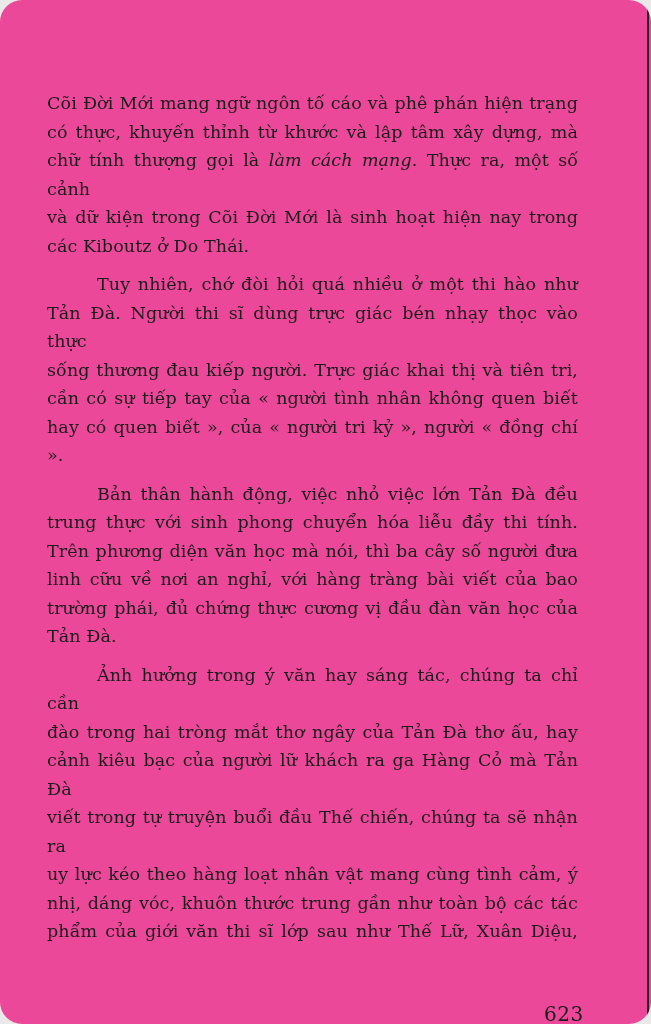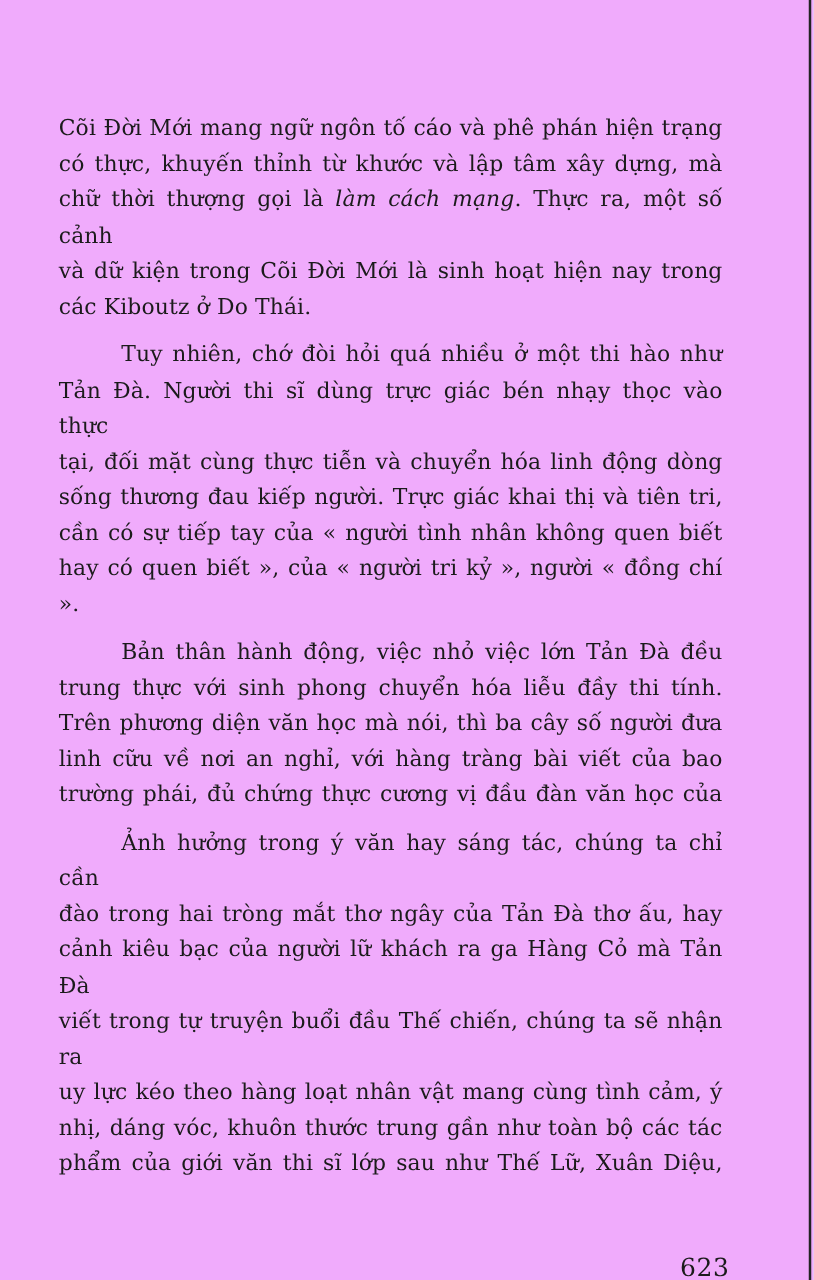--- a/index.html
+++ b/index.html
@@ -4,24 +4,25 @@
 <style>
   html, body {
     margin: 0;
     padding: 0;
     background: #e9e9e9;
   }
   .page {
     position: relative;
     width: 651px;
     height: 1024px;
-    background: #f0abfc;
+    background: #ec4899;
     overflow: hidden;
     font-family: "DejaVu Serif", "Liberation Serif", serif;
     color: #1b1b1b;
+    border-radius: 22px;
   }
   .text-block {
     position: absolute;
     left: 47px;
     top: 89px;
     width: 531px;
     font-size: 17.5px;
     line-height: 28.5px;
     letter-spacing: 0.1px;
   }
@@ -52,38 +53,38 @@
   }
 </style>
 </head>
 <body>
 
 <div class="page">
   <div class="text-block">
       <div class="para">
         <div class="line"><span>Cõi Đời Mới mang ngữ ngôn tố cáo và phê phán hiện trạng</span></div>
         <div class="line"><span>có thực, khuyến thỉnh từ khước và lập tâm xây dựng, mà</span></div>
-        <div class="line"><span>chữ thời thượng gọi là </span><span class="it">làm cách mạng</span><span>. Thực ra, một số cảnh</span></div>
+        <div class="line"><span>chữ tính thượng gọi là </span><span class="it">làm cách mạng</span><span>. Thực ra, một số cảnh</span></div>
         <div class="line"><span>và dữ kiện trong Cõi Đời Mới là sinh hoạt hiện nay trong</span></div>
         <div class="line last"><span>các Kiboutz ở Do Thái.</span></div>
       </div>
       <div class="para">
         <div class="line first"><span>Tuy nhiên, chớ đòi hỏi quá nhiều ở một thi hào như</span></div>
         <div class="line"><span>Tản Đà. Người thi sĩ dùng trực giác bén nhạy thọc vào thực</span></div>
-        <div class="line"><span>tại, đối mặt cùng thực tiễn và chuyển hóa linh động dòng</span></div>
         <div class="line"><span>sống thương đau kiếp người. Trực giác khai thị và tiên tri,</span></div>
         <div class="line"><span>cần có sự tiếp tay của « người tình nhân không quen biết</span></div>
         <div class="line last"><span>hay có quen biết », của « người tri kỷ », người « đồng chí ».</span></div>
       </div>
       <div class="para">
         <div class="line first"><span>Bản thân hành động, việc nhỏ việc lớn Tản Đà đều</span></div>
         <div class="line"><span>trung thực với sinh phong chuyển hóa liễu đầy thi tính.</span></div>
         <div class="line"><span>Trên phương diện văn học mà nói, thì ba cây số người đưa</span></div>
         <div class="line"><span>linh cữu về nơi an nghỉ, với hàng tràng bài viết của bao</span></div>
         <div class="line"><span>trường phái, đủ chứng thực cương vị đầu đàn văn học của</span></div>
+        <div class="line last"><span>Tản Đà.</span></div>
       </div>
       <div class="para">
         <div class="line first"><span>Ảnh hưởng trong ý văn hay sáng tác, chúng ta chỉ cần</span></div>
         <div class="line"><span>đào trong hai tròng mắt thơ ngây của Tản Đà thơ ấu, hay</span></div>
         <div class="line"><span>cảnh kiêu bạc của người lữ khách ra ga Hàng Cỏ mà Tản Đà</span></div>
         <div class="line"><span>viết trong tự truyện buổi đầu Thế chiến, chúng ta sẽ nhận ra</span></div>
         <div class="line"><span>uy lực kéo theo hàng loạt nhân vật mang cùng tình cảm, ý</span></div>
         <div class="line"><span>nhị, dáng vóc, khuôn thước trung gần như toàn bộ các tác</span></div>
         <div class="line"><span>phẩm của giới văn thi sĩ lớp sau như Thế Lữ, Xuân Diệu,</span></div>
       </div>

